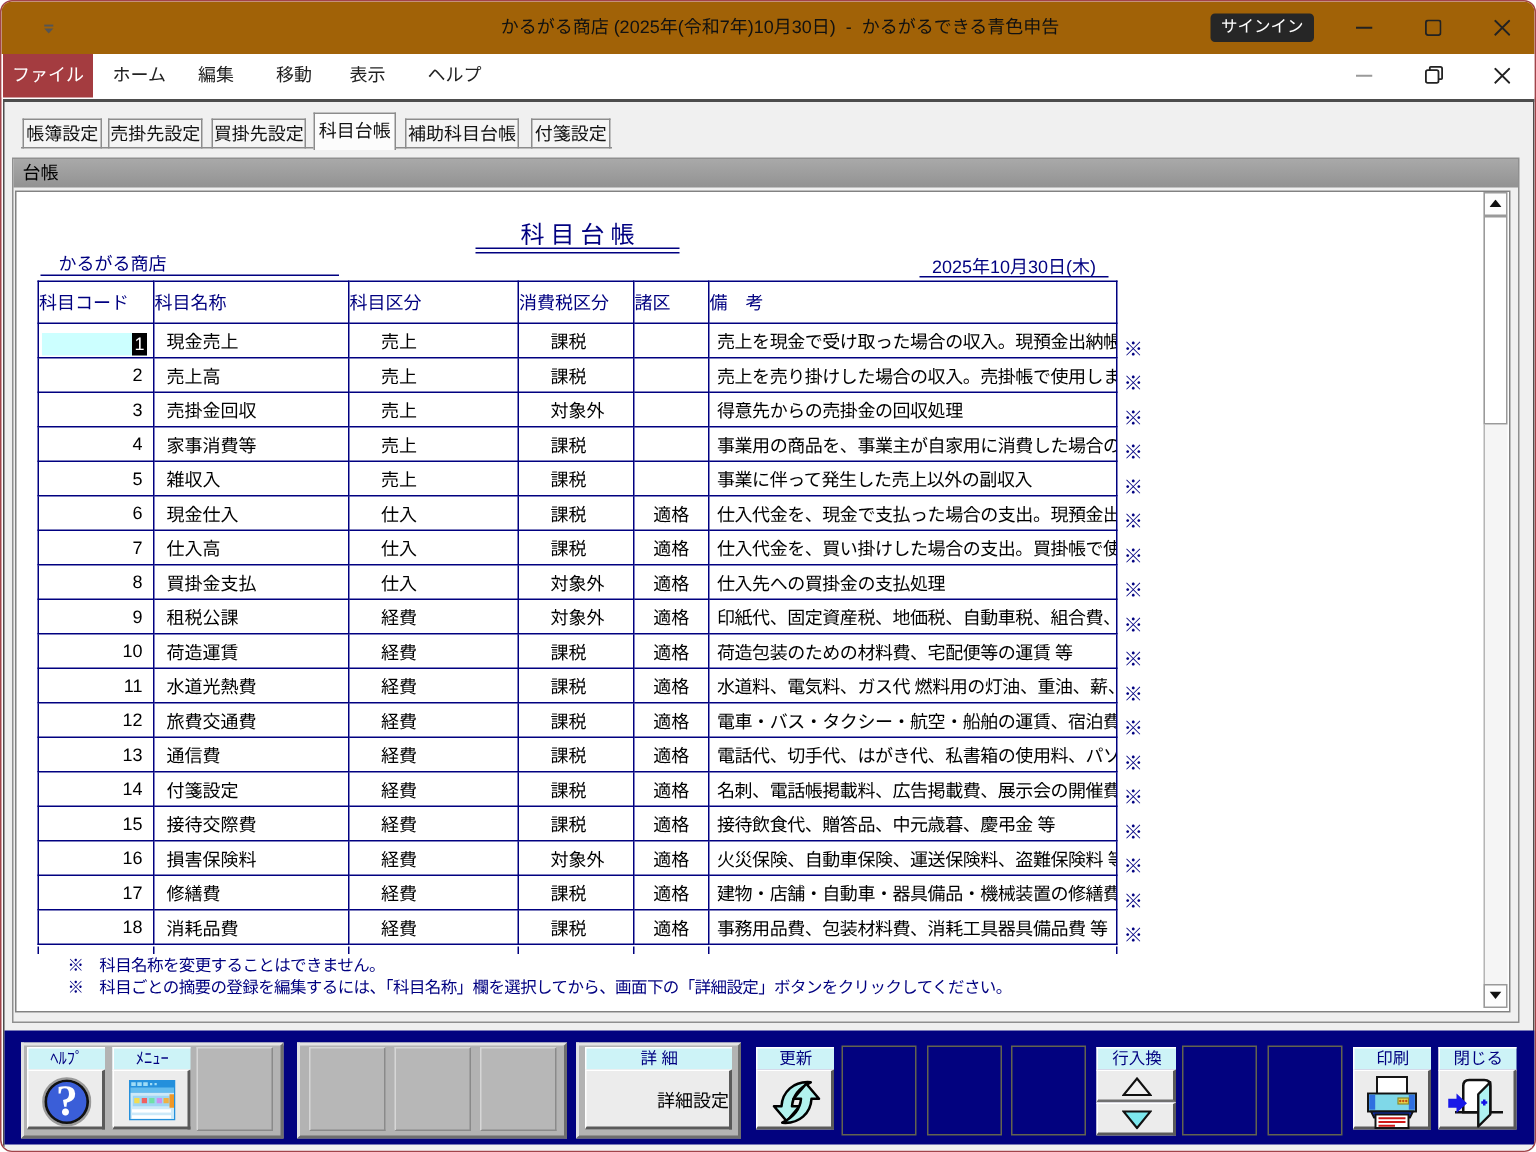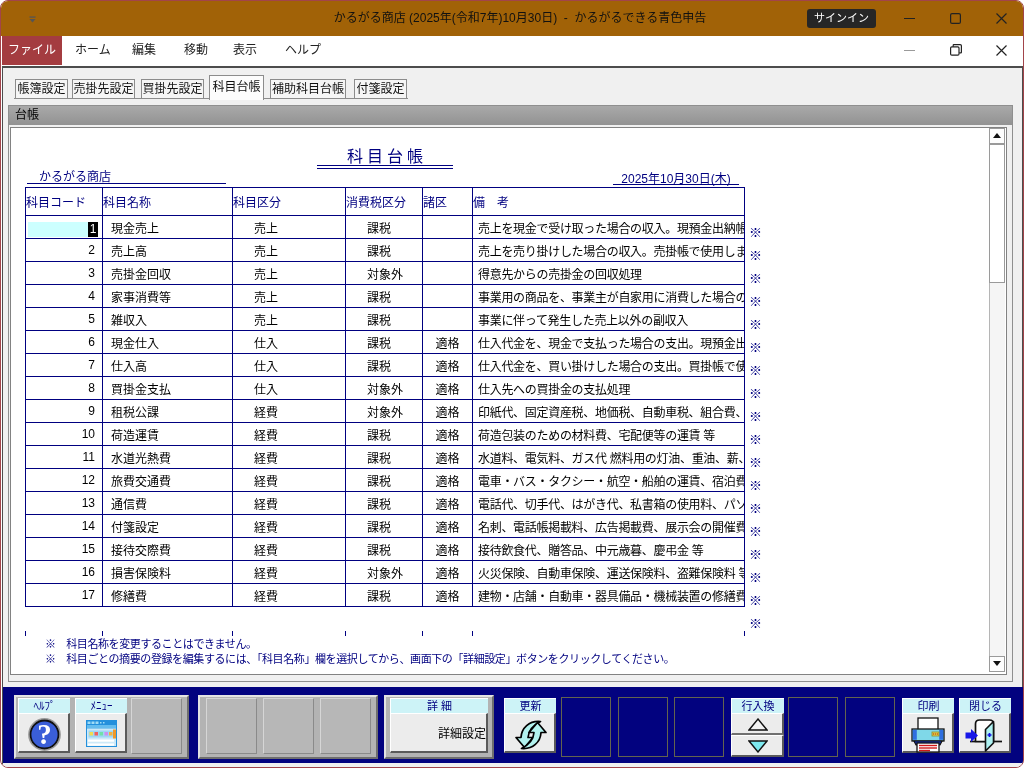--- a/index.html
+++ b/index.html
@@ -263,20 +263,28 @@
           <td class="bk">火災保険、自動車保険、運送保険料、盗難保険料 等</td>
         </tr>
 <tr class="r">
           <td class="code">17</td>
           <td class="nm">修繕費</td>
           <td class="kb">経費</td>
           <td class="tx">課税</td>
           <td class="sk">適格</td>
           <td class="bk">建物・店舗・自動車・器具備品・機械装置の修繕費 等</td>
         </tr>
+<tr class="r">
+          <td class="code">18</td>
+          <td class="nm">消耗品費</td>
+          <td class="kb">経費</td>
+          <td class="tx">課税</td>
+          <td class="sk">適格</td>
+          <td class="bk">事務用品費、包装材料費、消耗工具器具備品費 等</td>
+        </tr>
 </tbody>
     </table>
 
 <div class="star" style="top:221px">※</div>
 <div class="star" style="top:244px">※</div>
 <div class="star" style="top:267px">※</div>
 <div class="star" style="top:290px">※</div>
 <div class="star" style="top:313px">※</div>
 <div class="star" style="top:336px">※</div>
 <div class="star" style="top:359px">※</div>

